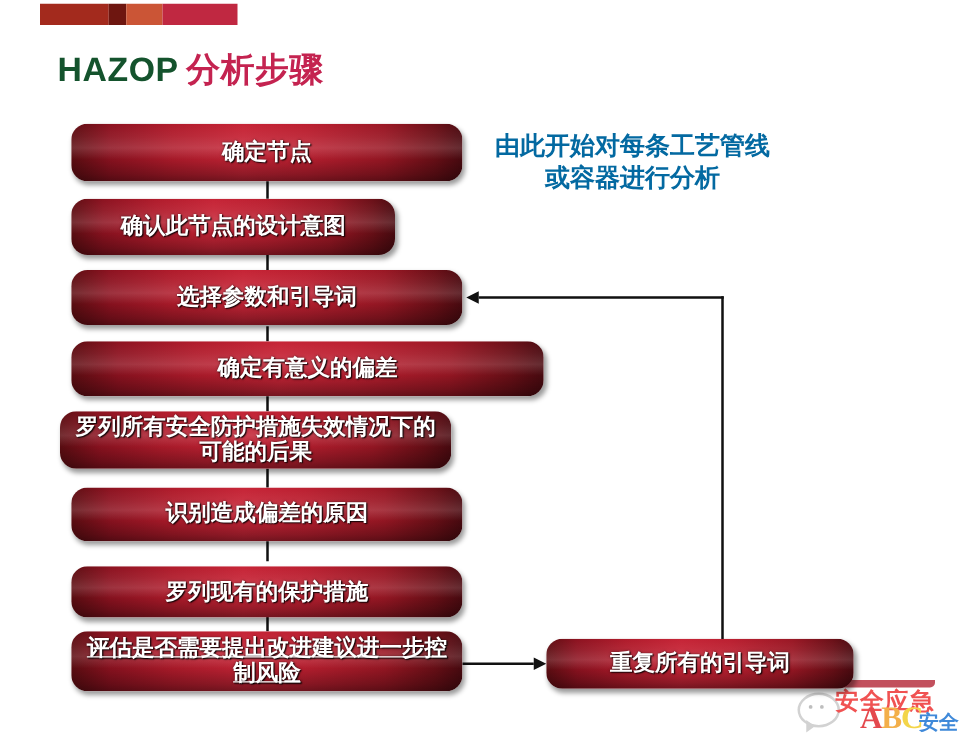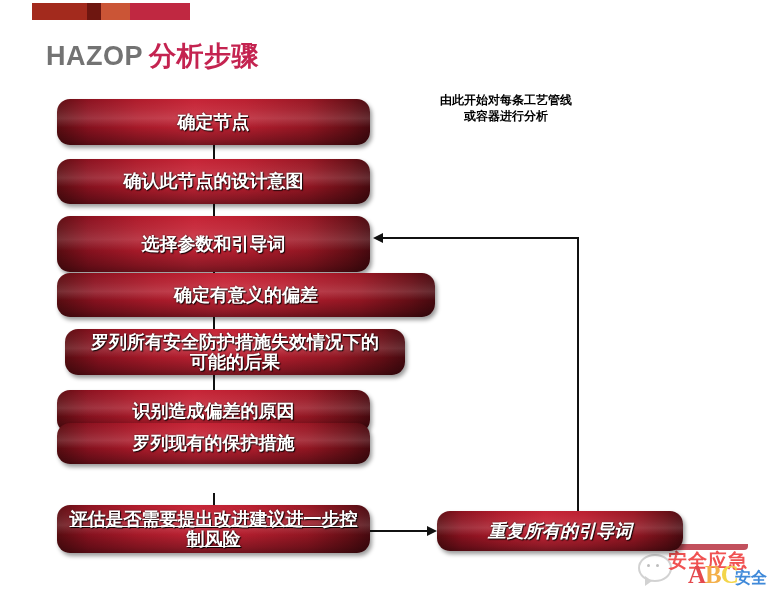--- a/index.html
+++ b/index.html
@@ -21,21 +21,21 @@
     color:#ffffff;font-size:11px;font-family:"Liberation Sans",sans-serif;
   }
 
   
   #title{
     position:absolute;left:46px;top:38px;
     font-size:27px;font-weight:bold;
     font-family:"Liberation Sans",sans-serif;
     white-space:nowrap;letter-spacing:.5px;
   }
-  #title .en{color:#737373;}
+  #title .en{color:#14532d;}
   #title .cn{color:#c42350;font-weight:bold;padding-left:6px;font-family:Liberation Serif, serif;}
 
   
   .node{
     position:absolute;
     border-radius:13px;
     background:
       linear-gradient(to bottom,
         rgba(255,255,255,0.00) 0%,
         rgba(255,255,255,0.06) 22%,
@@ -76,22 +76,22 @@
     border-right:10px solid #111;z-index:2;
   }
   .arrow-right{
     position:absolute;width:0;height:0;
     border-top:5px solid transparent;border-bottom:5px solid transparent;
     border-left:10px solid #111;z-index:2;
   }
 
   
   #sidenote{
-    position:absolute;left:381px;top:93px;width:250px;
-    color:#000000;font-size:12px;font-weight:bold;
+    position:absolute;left:381px;top:103px;width:250px;
+    color:#0369a1;font-size:20px;font-weight:bold;
     font-family:"DejaVu Sans",sans-serif;
     text-align:center;line-height:1.30;white-space:pre-line;
   }
 
   
   #watermark{position:absolute;left:636px;top:546px;width:139px;height:46px;opacity:.92;}
   #wm-bubble{
     position:absolute;left:2px;top:8px;width:30px;height:24px;
     border:2px solid #cfcfcf;border-radius:50%;background:#fff;
   }
@@ -155,44 +155,44 @@
       <div class="vline" style="left: 577px; top: 237px; height: 275px;"></div>
       <div class="hline" style="left: 370px; top: 530px; width: 57px;"></div>
       <div class="arrow-left" style="left: 373px; top: 233px;"></div>
       <div class="arrow-right" style="left: 427px; top: 526px;"></div>
     </div>
 
   <div id="node-layer">
       <div class="node" style="left: 57px; top: 99px; width: 313px; height: 46px;">
         <span class="label">确定节点</span>
       </div>
-      <div class="node" style="left: 57px; top: 159px; width: 313px; height: 45px;">
+      <div class="node" style="left: 57px; top: 159px; width: 259px; height: 45px;">
         <span class="label">确认此节点的设计意图</span>
       </div>
-      <div class="node" style="left: 57px; top: 216px; width: 313px; height: 56px;">
+      <div class="node" style="left: 57px; top: 216px; width: 313px; height: 44px;">
         <span class="label">选择参数和引导词</span>
       </div>
       <div class="node" style="left: 57px; top: 273px; width: 378px; height: 44px;">
         <span class="label">确定有意义的偏差</span>
       </div>
-      <div class="node" style="left: 65px; top: 329px; width: 340px; height: 46px;">
+      <div class="node" style="left: 48px; top: 329px; width: 313px; height: 46px;">
         <span class="label">罗列所有安全防护措施失效情况下的
 可能的后果</span>
       </div>
       <div class="node" style="left: 57px; top: 390px; width: 313px; height: 43px;">
         <span class="label">识别造成偏差的原因</span>
       </div>
-      <div class="node" style="left: 57px; top: 423px; width: 313px; height: 41px; font-family: Liberation Serif, serif;">
+      <div class="node" style="left: 57px; top: 453px; width: 313px; height: 41px; font-family: Liberation Serif, serif;">
         <span class="label">罗列现有的保护措施</span>
       </div>
       <div class="node" style="left: 57px; top: 505px; width: 313px; height: 48px; text-decoration: underline;">
         <span class="label">评估是否需要提出改进建议进一步控
 制风险</span>
       </div>
-      <div class="node" style="left: 437px; top: 511px; width: 246px; height: 40px; font-style: italic;">
+      <div class="node" style="left: 437px; top: 511px; width: 246px; height: 40px;">
         <span class="label">重复所有的引导词</span>
       </div>
     </div>
 
   <div id="watermark">
     <div id="wm-red-top"></div>
     <div id="wm-bubble">
       <span class="wm-eye" id="wm-eye1"></span>
       <span class="wm-eye" id="wm-eye2"></span>
     </div>

